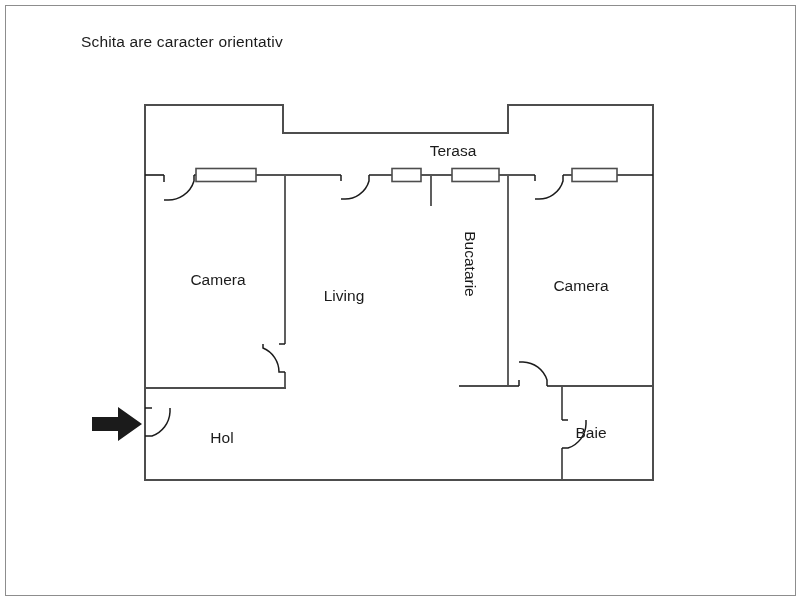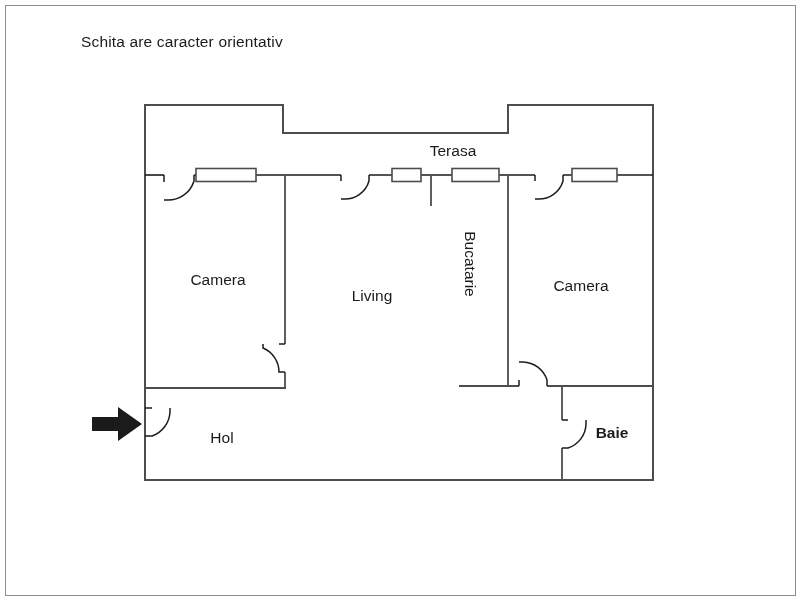--- a/index.html
+++ b/index.html
@@ -131,20 +131,20 @@
       <g>
         <path d="M 145 408 L 152 408"></path>
         <path d="M 145 436 L 152 436 A 27 27 0 0 0 170 412 L 170 408"></path>
       </g>
     </g>
 
     <polygon points="92,417 118,417 118,407 142,424 118,441 118,431 92,431" fill="#1b1b1b" stroke="none"></polygon>
   </svg>
 
   <div class="room-label" style="left:218px; top:280px;">Camera</div>
-  <div class="room-label" style="left:372px; top:296px;text-align:center;">Living</div>
+  <div class="room-label" style="left:344px; top:296px;text-align:center;">Living</div>
   <div class="room-label vertical" style="left:470px; top:264px;">Bucatarie</div>
   <div class="room-label" style="left:581px; top:286px;">Camera</div>
   <div class="room-label" style="left:412px; top:151px;margin-left:41px;">Terasa</div>
   <div class="room-label" style="left:222px; top:438px;text-align:center;">Hol</div>
-  <div class="room-label" style="left:612px; top:433px;font-weight:bold;">Baie</div>
+  <div class="room-label" style="left:591px; top:433px;">Baie</div>
 
 </div>
 
 </body></html>

